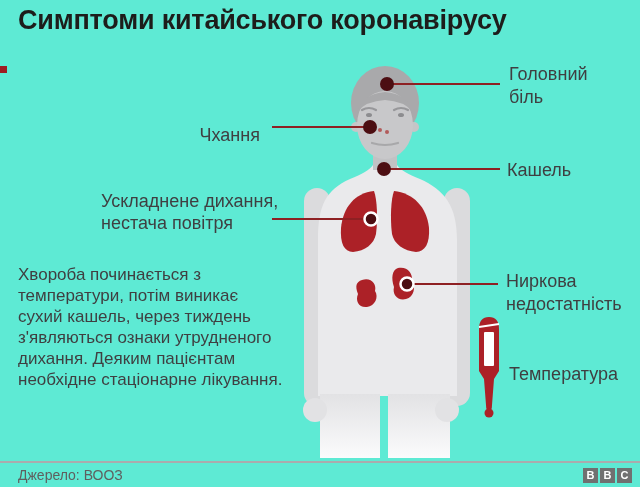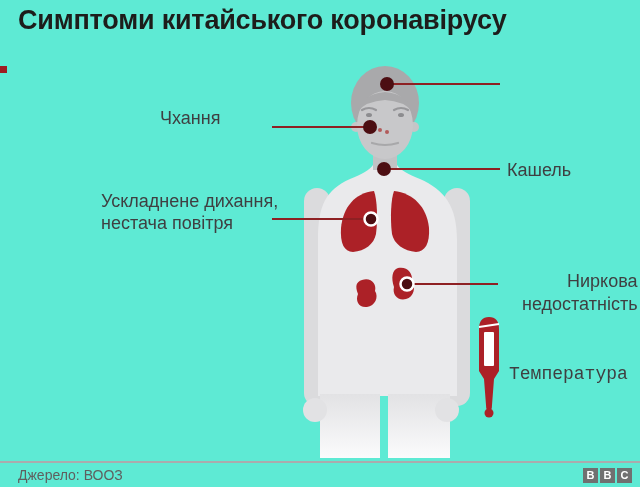--- a/index.html
+++ b/index.html
@@ -12,25 +12,25 @@
     font-size:27px;font-weight:700;letter-spacing:-0.2px;
     color:var(--title-color);
   }
   .brand-square{position:absolute;left:0;top:66px;width:7px;height:7px;background:var(--brand-red);}
   .figure-svg{position:absolute;left:0;top:0;}
   .label{
     position:absolute;font-size:18px;line-height:23px;color:var(--text-color);
     white-space:pre-line;
   }
   .lbl-headache{left:509px;top:63px;}
-  .lbl-sneezing{left:160px;top:107px;width:100px;white-space:nowrap;}
+  .lbl-sneezing{left:160px;top:124px;width:100px;text-align:right;white-space:nowrap;}
   .lbl-cough{left:507px;top:159px;text-align:center;}
   .lbl-breathing{left:90px;top:190px;line-height:22px;margin-left:11px;}
-  .lbl-kidney{left:522px;top:270px;text-align:right;}
-  .lbl-temp{left:509px;top:363px;font-family:Liberation Mono, monospace;}
+  .lbl-kidney{left:506px;top:270px;}
+  .lbl-temp{left:509px;top:363px;}
   .paragraph{
     position:absolute;left:18px;top:264px;
     font-size:17px;line-height:21px;color:var(--text-color);
     white-space:pre-line;
   }
   .separator{position:absolute;left:0;right:0;top:461px;height:2px;background:var(--divider-color);}
   .source{position:absolute;left:18px;top:467px;font-size:14px;color:var(--muted-color);}
   .bbc{position:absolute;left:583px;top:468px;display:flex;gap:2px;}
   .bbc-block{
     width:15px;height:15px;background:var(--bbc-gray);color:#fff;
@@ -117,28 +117,36 @@
     <line class="cline" x1="272" y1="219" x2="369" y2="219"></line>
     <line class="cline" x1="409" y1="284" x2="498" y2="284"></line>
 
     <circle class="marker" cx="387" cy="84" r="7"></circle>
     <circle class="marker" cx="370" cy="127" r="7"></circle>
     <circle class="marker" cx="384" cy="169" r="7"></circle>
     <circle class="marker-ring" cx="371" cy="219" r="6.5"></circle>
     <circle class="marker-ring" cx="407" cy="284" r="6.5"></circle>
   </svg>
 
+  <div class="label lbl-headache">Головний
+біль</div>
   <div class="label lbl-sneezing">Чхання</div>
   <div class="label lbl-cough">Кашель</div>
   <div class="label lbl-breathing">Ускладнене дихання,
 нестача повітря</div>
   <div class="label lbl-kidney">Ниркова
 недостатність</div>
   <div class="label lbl-temp">Температура</div>
 
+  <div class="paragraph">Хвороба починається з
+температури, потім виникає
+сухий кашель, через тиждень
+з'являються ознаки утрудненого
+дихання. Деяким пацієнтам
+необхідне стаціонарне лікування.</div>
 
   <div class="separator"></div>
   <div class="source">Джерело: ВООЗ</div>
   <div class="bbc">
     <span class="bbc-block">
         <span>B</span>
       </span>
     <span class="bbc-block">
         <span>B</span>
       </span>

